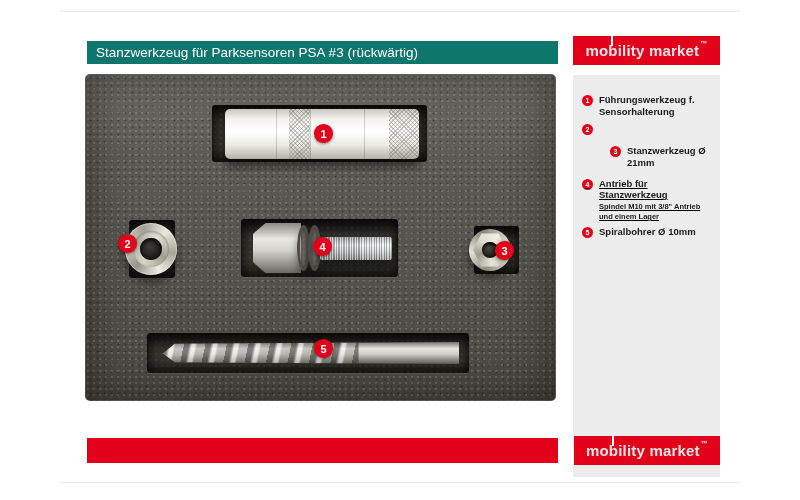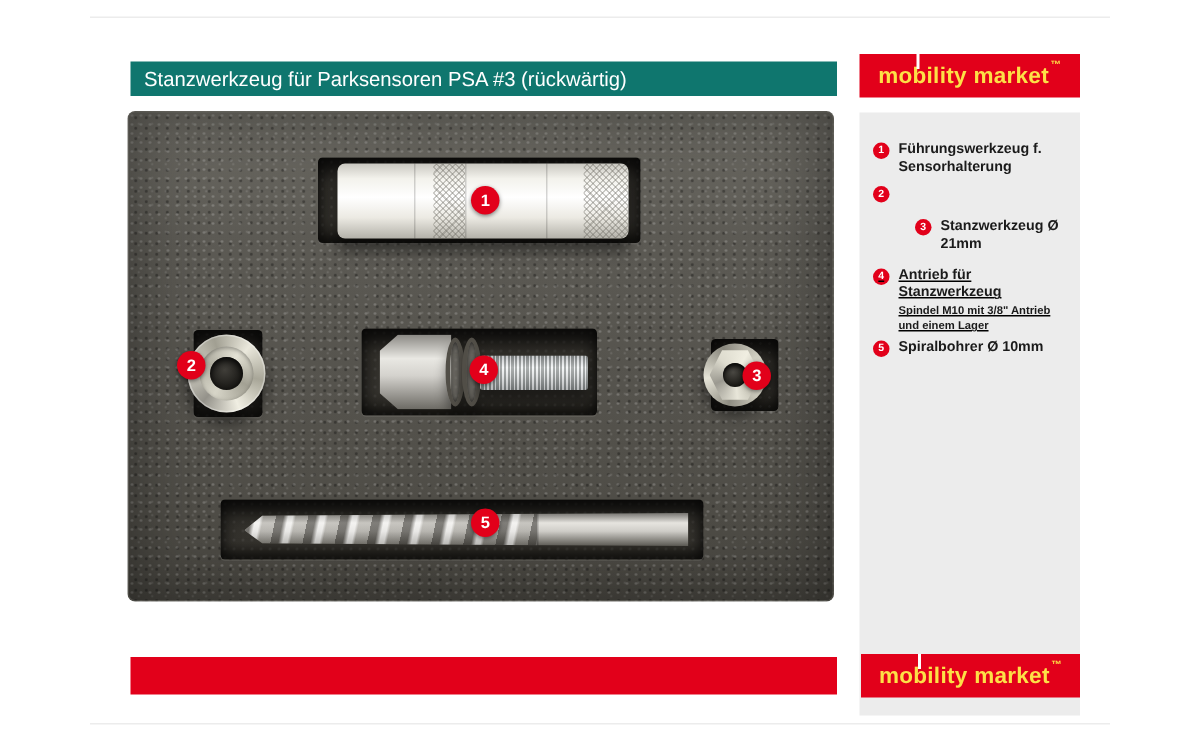--- a/index.html
+++ b/index.html
@@ -12,21 +12,21 @@
 
   
   .title-bar {
     position:absolute; left:87px; top:41px; width:471px; height:23px;
     background:#0f766e; color:#fff; font-size:13.5px; line-height:23px;
     padding-left:9px; white-space:nowrap; overflow:hidden;
   }
 
   
   .logo {
-    position:absolute; background:#e2001a; color:#fde047;
+    position:absolute; background:#e2001a; color:#e5e5e5;
     display:flex; align-items:center; justify-content:center;
     font-weight:bold; letter-spacing:.2px; font-size:15px;
   }
   .logo.top-logo { left:573px; top:36px; width:147px; height:29px; }
   .logo.bottom-logo { left:574px; top:436px; width:146px; height:29px; }
   .logo .vline { position:absolute; left:38px; top:0; width:1.5px; height:10px; background:#fff; }
   .logo .tm { font-size:7px; font-weight:bold; align-self:flex-start; margin-top:4px; margin-left:1px; }
 
   
   .photo {

